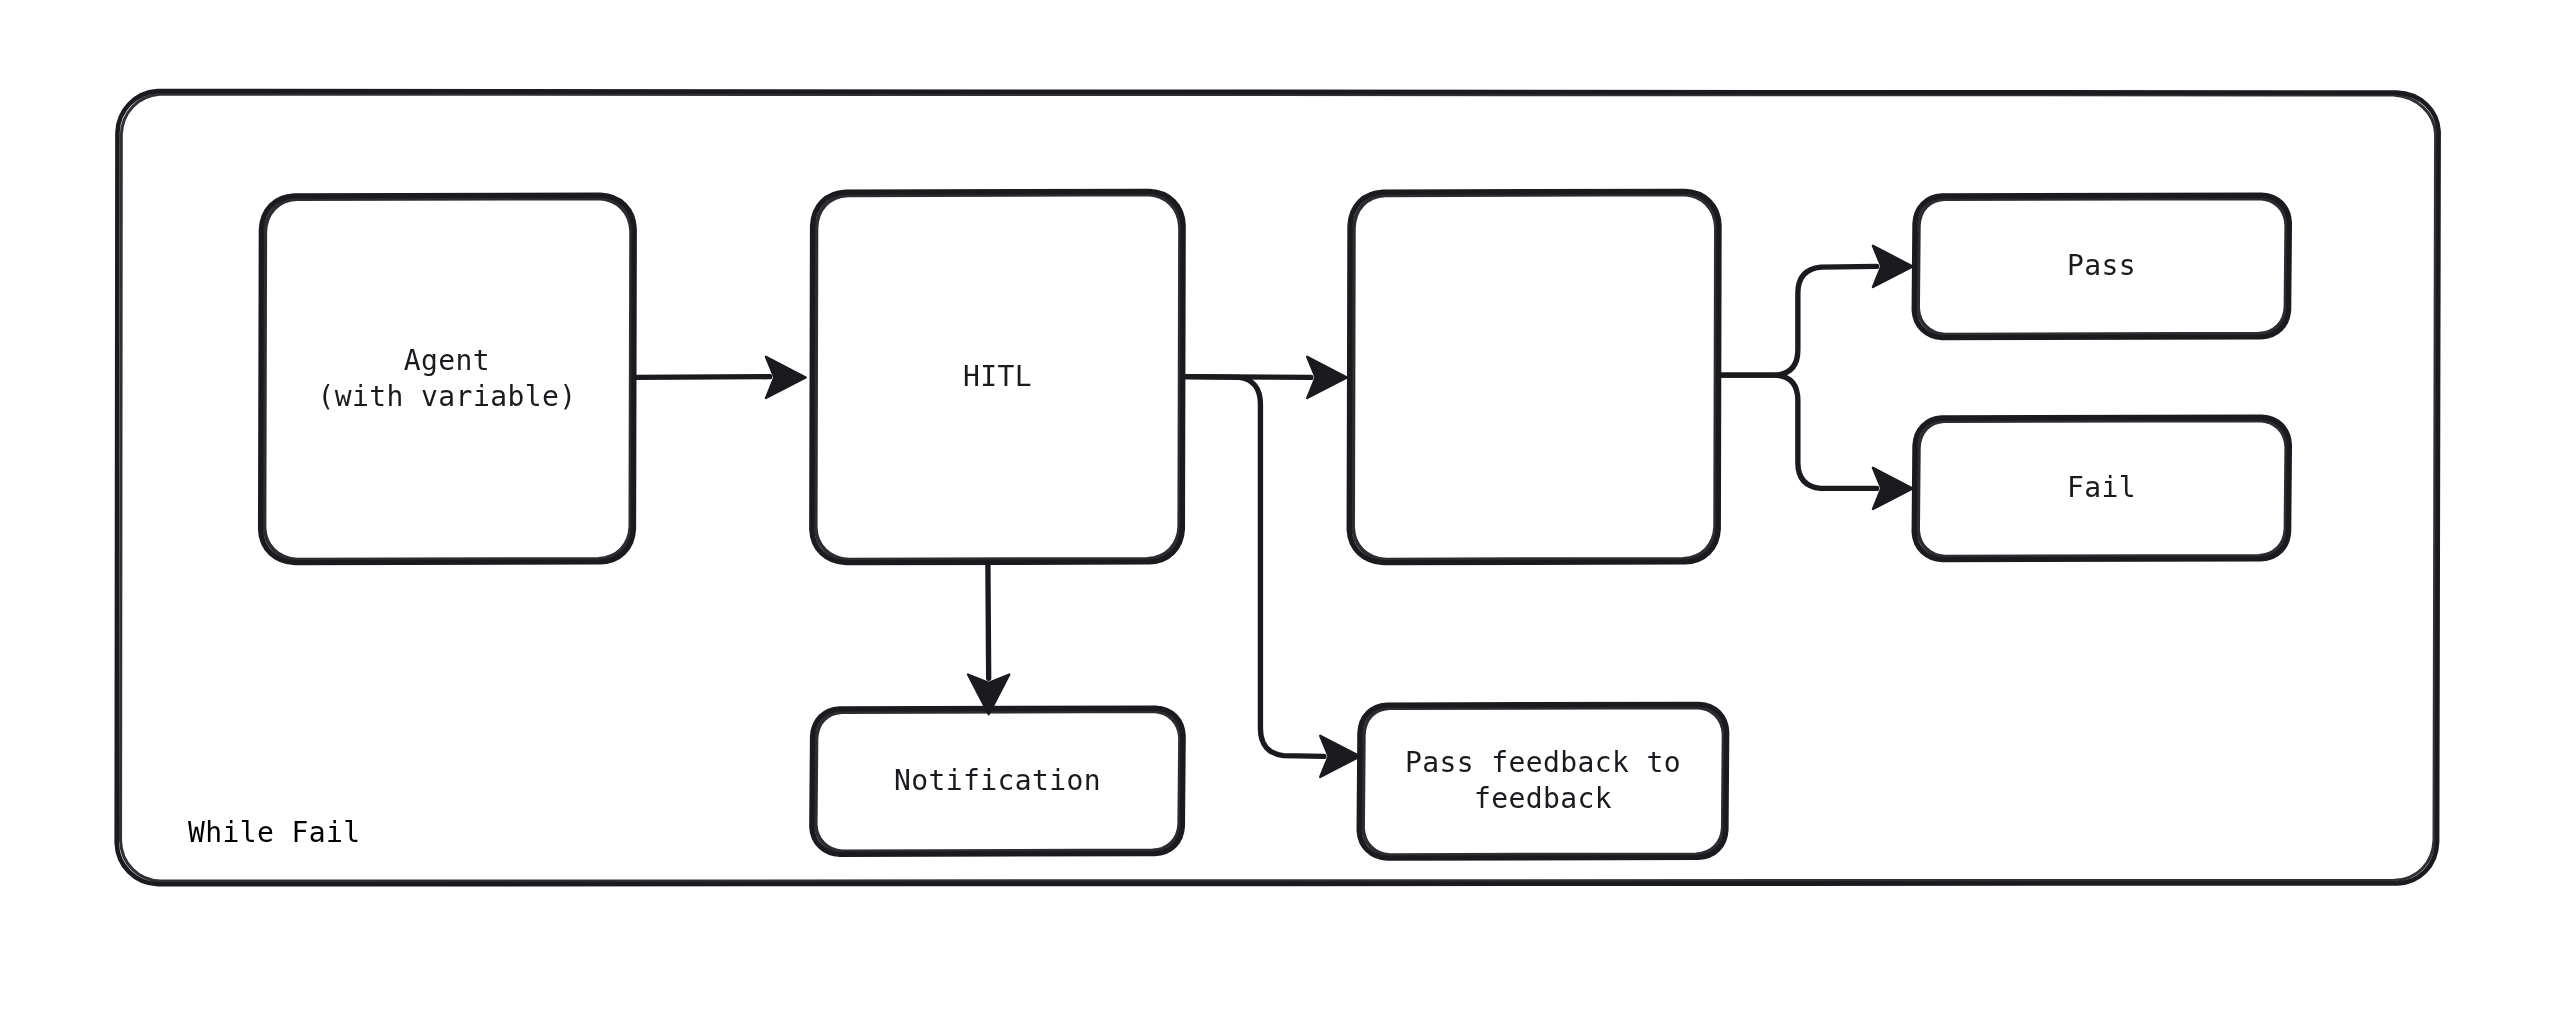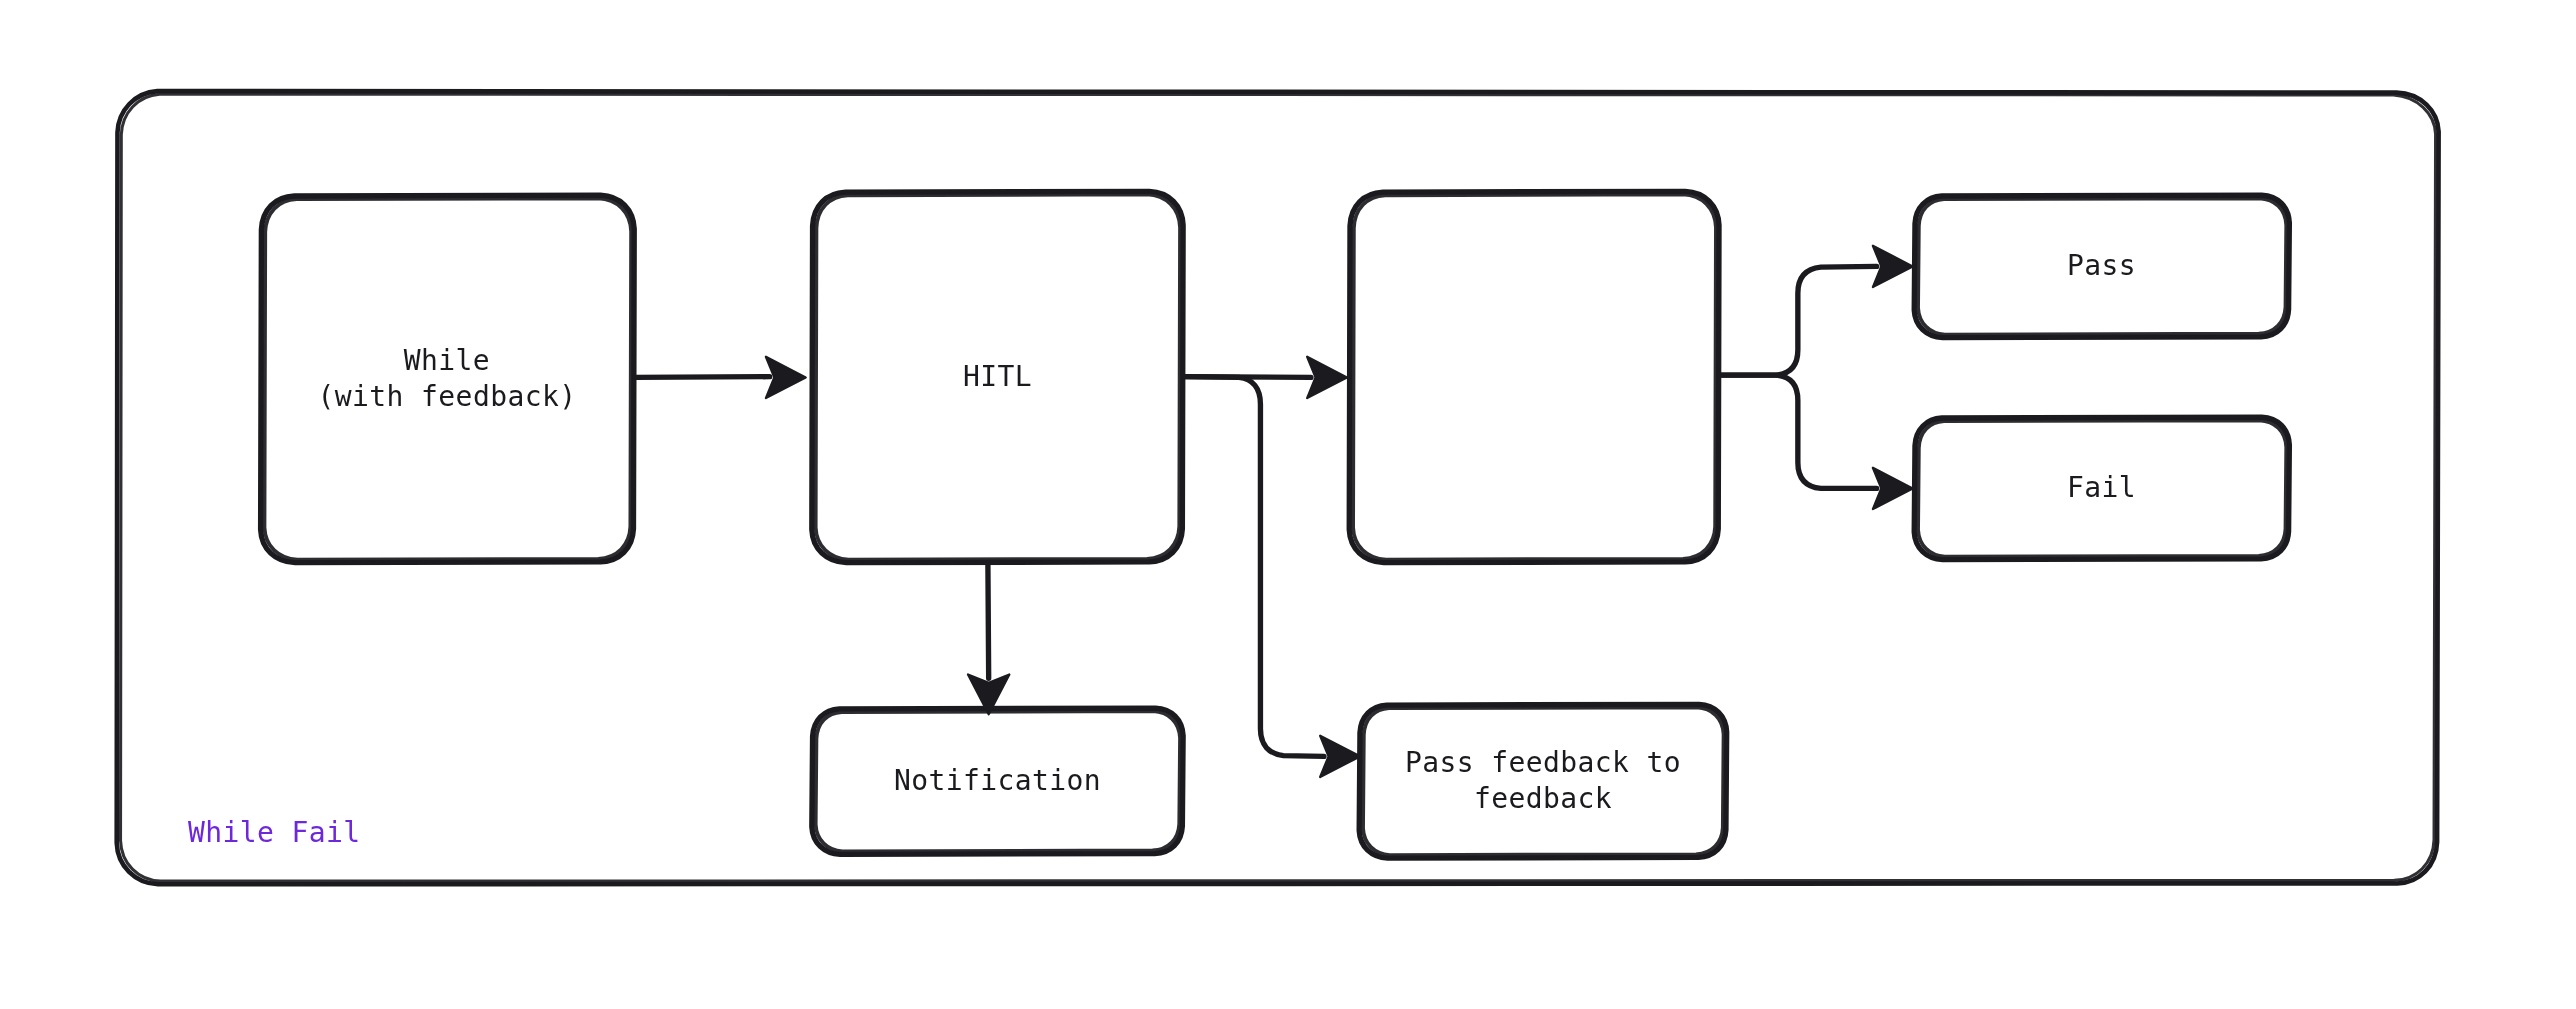--- a/index.html
+++ b/index.html
@@ -78,21 +78,21 @@
     white-space: pre;
     text-align: left;
     display: flex;
     align-items: center;
     justify-content: center;
     user-select: none;
     pointer-events: none;
   }
   .frame-label {
     position: absolute;
-    color: #6d28d9;
+    color: #000000;
     font-family: "DejaVu Sans Mono", "Liberation Mono", monospace;
     font-size: 28px;
     letter-spacing: 0.4px;
     white-space: pre;
     user-select: none;
     pointer-events: none;
   }
   .hit {
     position: absolute;
     background: transparent;
@@ -335,22 +335,22 @@
         C 2348 625 2359 636 2378 638
         L 2451 638"></path>
       <path class="arrow-head" d="M 2446 611 L 2498 638 L 2446 665 L 2457 638 Z"></path>
     </g>
 
   </svg>
 
   <div class="frame-label" style="left:188px; top:816px;">While Fail</div>
 
   <div class="label" style="left:260px; top:195px; width:374px; height:368px; flex-direction:column;">
-    <span>While</span>
-    <span>(with feedback)</span>
+    <span>Agent</span>
+    <span>(with variable)</span>
   </div>
 
   <div class="label" style="left:812px; top:191px; width:371px; height:371px;">HITL</div>
 
 
   <div class="label" style="left:1914px; top:195px; width:375px; height:142px;">Pass</div>
 
   <div class="label" style="left:1914px; top:417px; width:375px; height:142px;">Fail</div>
 
   <div class="label" style="left:812px; top:708px; width:371px; height:145px;">Notification</div>

